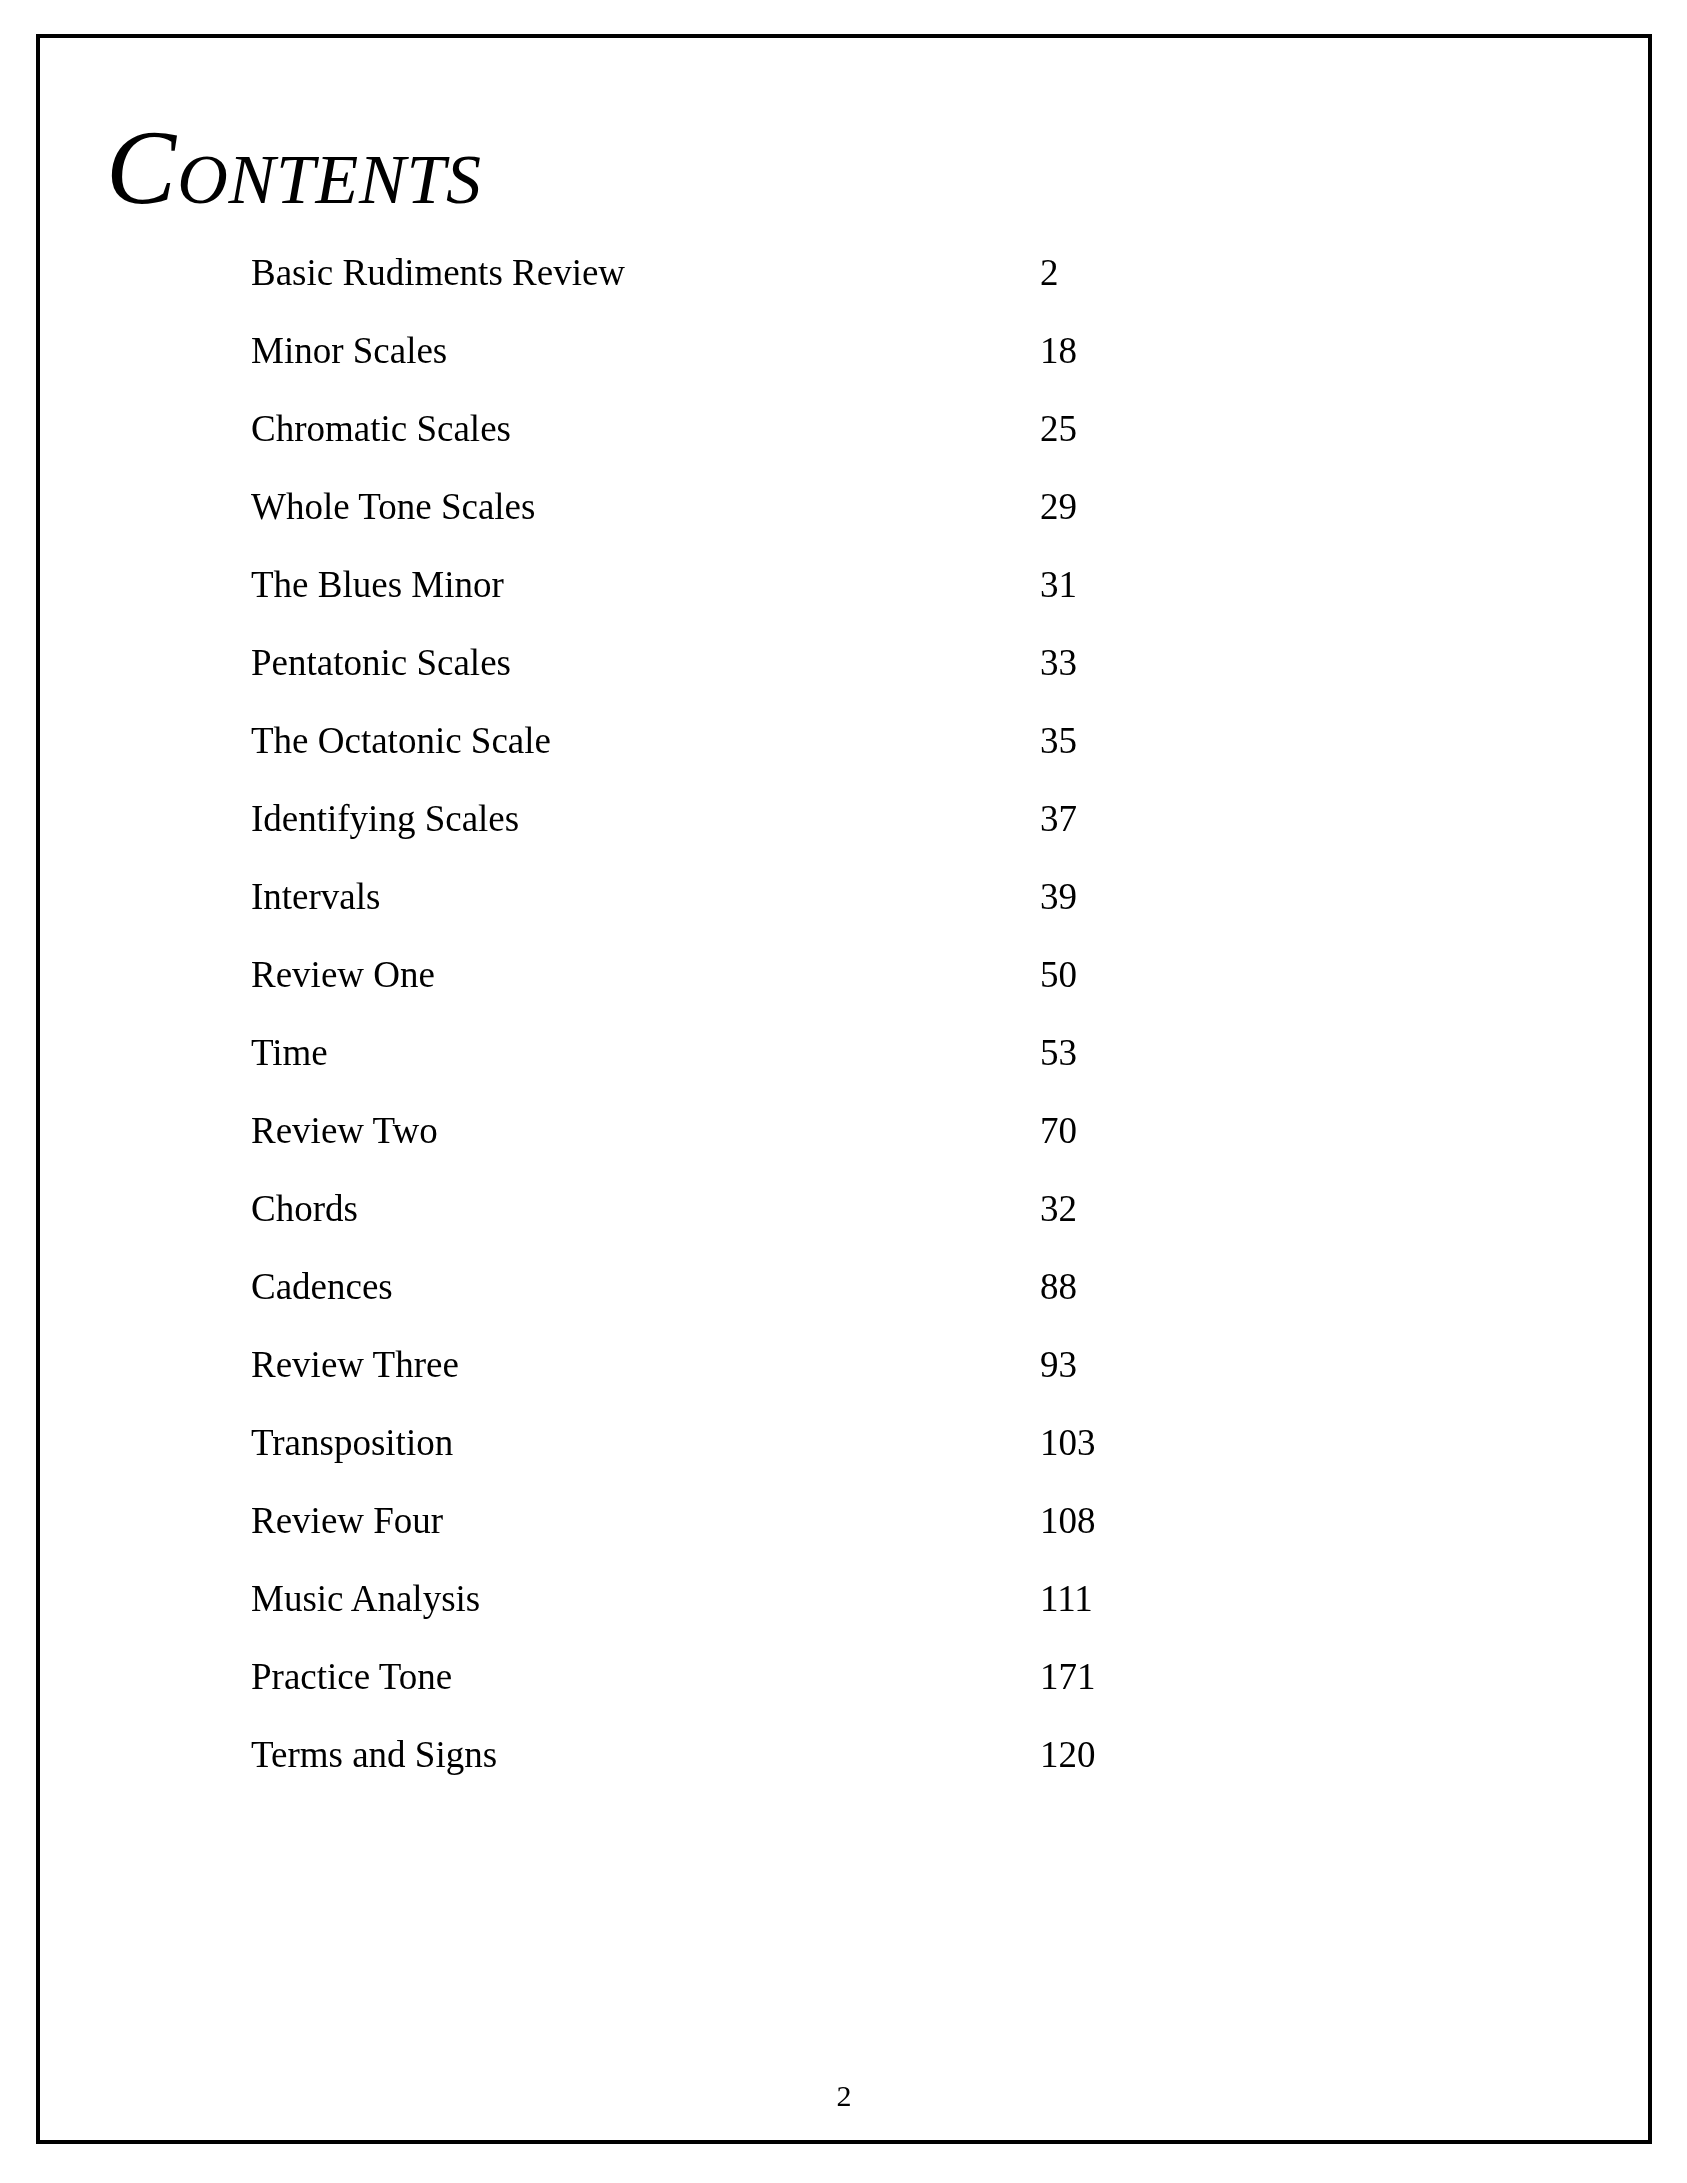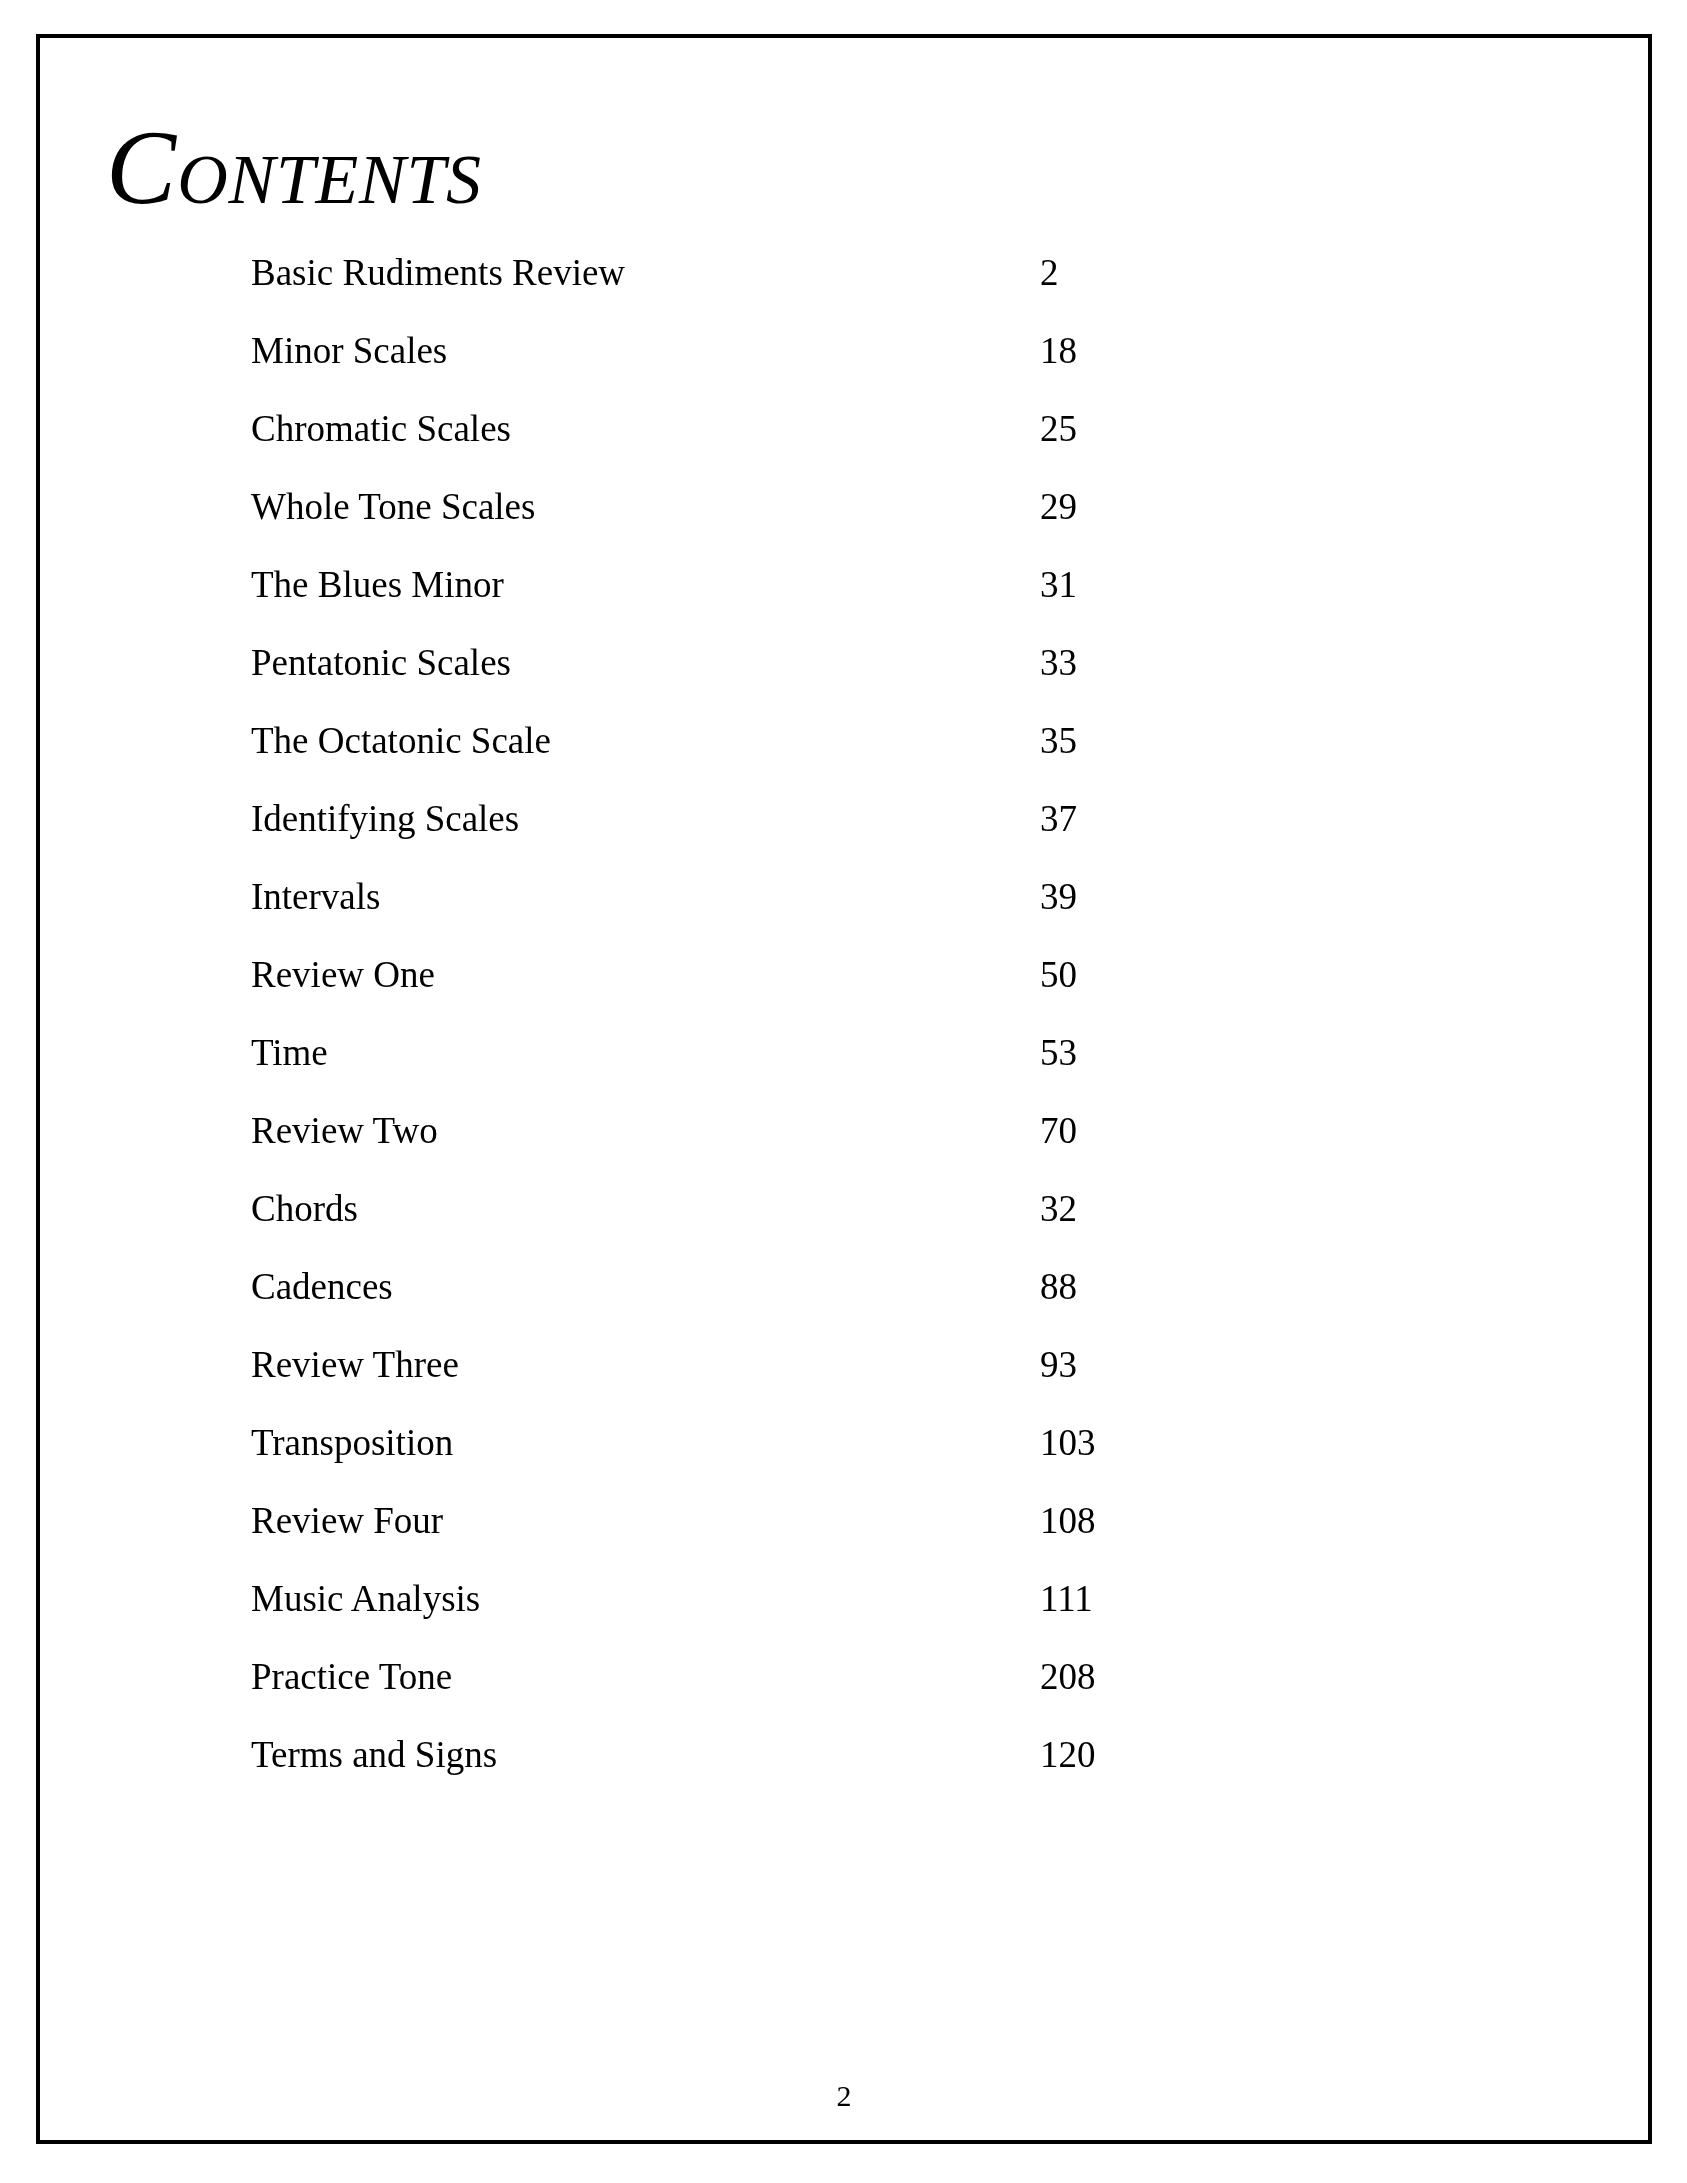--- a/index.html
+++ b/index.html
@@ -90,19 +90,19 @@
       <div class="toc-row"><span class="toc-entry-label">Intervals</span><span class="toc-entry-page">39</span></div>
       <div class="toc-row"><span class="toc-entry-label">Review One</span><span class="toc-entry-page">50</span></div>
       <div class="toc-row"><span class="toc-entry-label">Time</span><span class="toc-entry-page">53</span></div>
       <div class="toc-row"><span class="toc-entry-label">Review Two</span><span class="toc-entry-page">70</span></div>
       <div class="toc-row"><span class="toc-entry-label">Chords</span><span class="toc-entry-page">32</span></div>
       <div class="toc-row"><span class="toc-entry-label">Cadences</span><span class="toc-entry-page">88</span></div>
       <div class="toc-row"><span class="toc-entry-label">Review Three</span><span class="toc-entry-page">93</span></div>
       <div class="toc-row"><span class="toc-entry-label">Transposition</span><span class="toc-entry-page">103</span></div>
       <div class="toc-row"><span class="toc-entry-label">Review Four</span><span class="toc-entry-page">108</span></div>
       <div class="toc-row"><span class="toc-entry-label">Music Analysis</span><span class="toc-entry-page">111</span></div>
-      <div class="toc-row"><span class="toc-entry-label">Practice Tone</span><span class="toc-entry-page">208</span></div>
+      <div class="toc-row"><span class="toc-entry-label">Practice Tone</span><span class="toc-entry-page">171</span></div>
       <div class="toc-row"><span class="toc-entry-label">Terms and Signs</span><span class="toc-entry-page">120</span></div>
     </div>
 
   <div class="footer-page-number">2</div>
 </div>
 
 
 </body></html>

